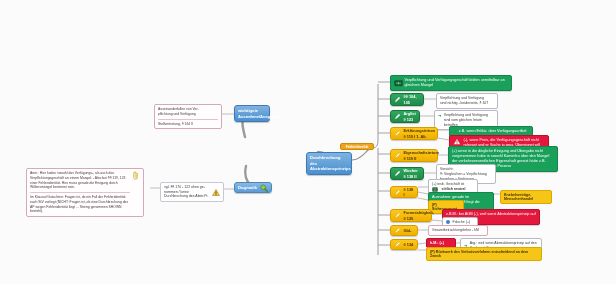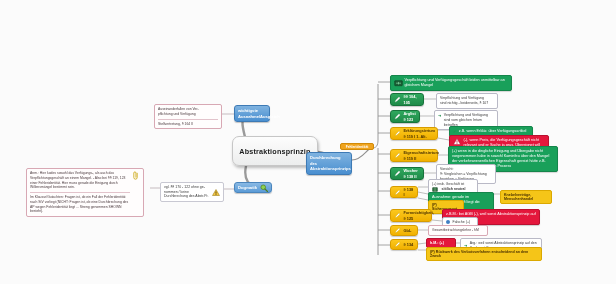--- a/index.html
+++ b/index.html
@@ -159,23 +159,20 @@
     <path d="M418,230 L428,230" stroke="#a5a5a5" stroke-width="0.7" fill="none"></path>
     <path d="M418,244 L426,243" stroke="#a5a5a5" stroke-width="0.7" fill="none"></path>
     <path d="M418,250 L426,250" stroke="#a5a5a5" stroke-width="0.7" fill="none"></path>
     <path d="M452,243 L462,243" stroke="#a5a5a5" stroke-width="0.7" fill="none"></path>
 
     <path d="M222,114 L234,114" stroke="#b0a0a8" stroke-width="0.7" fill="none"></path>
     <path d="M150,188 L160,188" stroke="#b0a0a8" stroke-width="0.7" fill="none"></path>
     <path d="M224,189 L234,189" stroke="#b0a0a8" stroke-width="0.7" fill="none"></path>
   </svg>
 
-  <div class="node central">
-    <span>Abstraktionsprinzip</span>
-  </div>
 
   <div class="node note-pink" style="left:154px;top:104px;width:68px;">
     <span class="txt">Auseinanderfallen von Ver-</span>
     <span class="txt">pflichtung und Verfügung</span>
     <div class="sep"></div>
     <span class="txt">Stellvertretung, § 164 II</span>
   </div>
 
   <div class="node blue" style="left:234px;top:105px;width:36px;">
     <span>wichtigste Ausnahme/Ausgleich</span>

